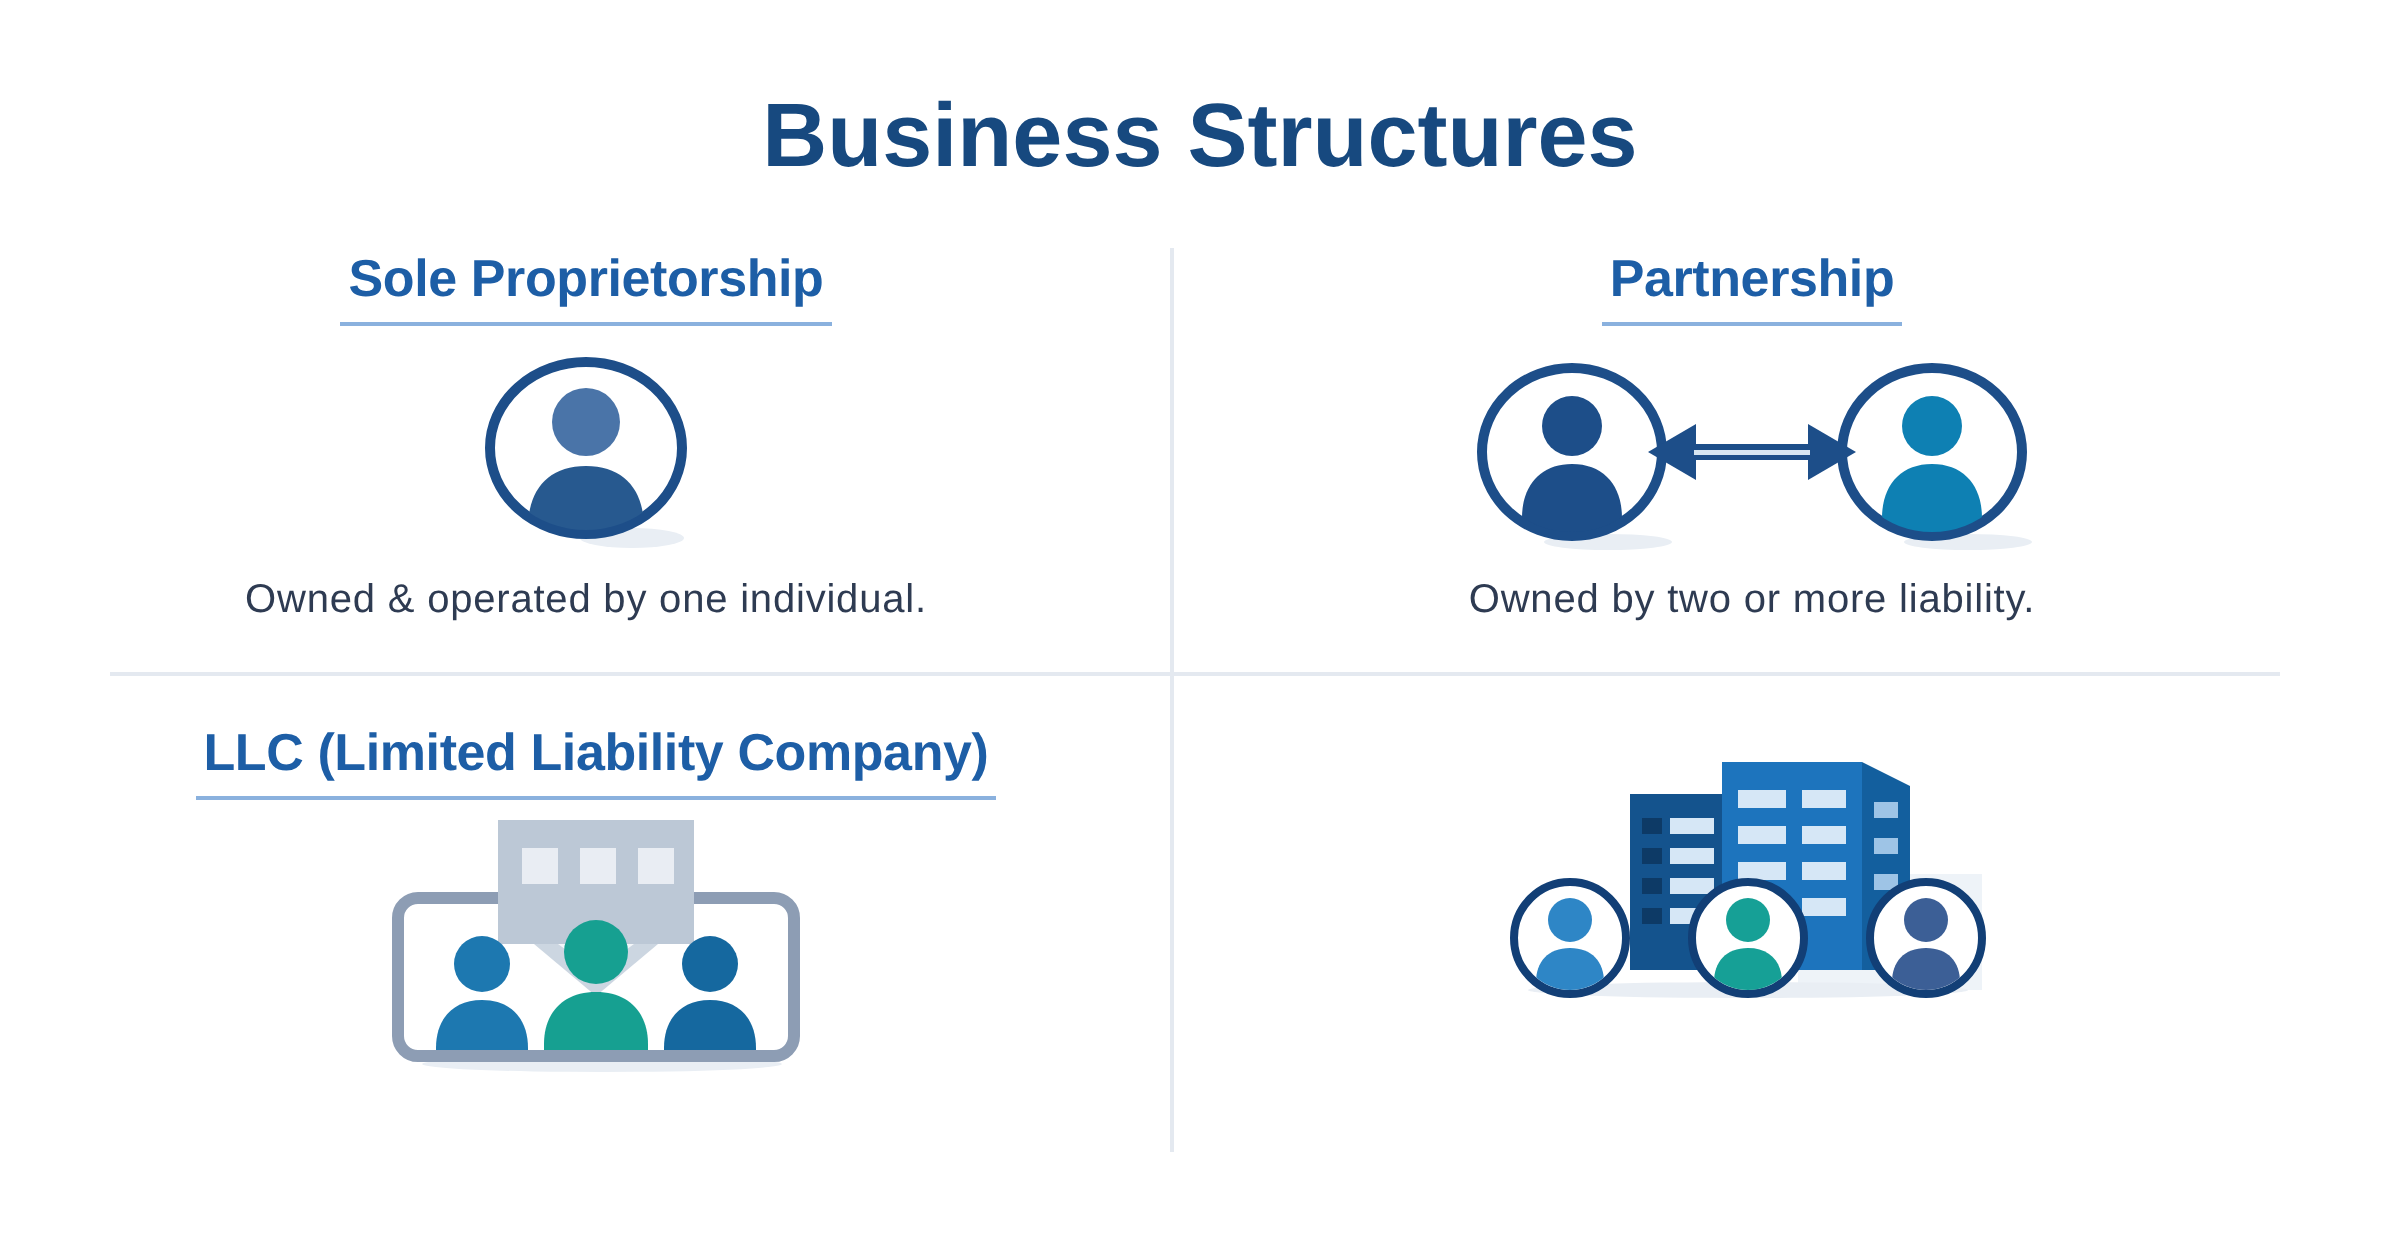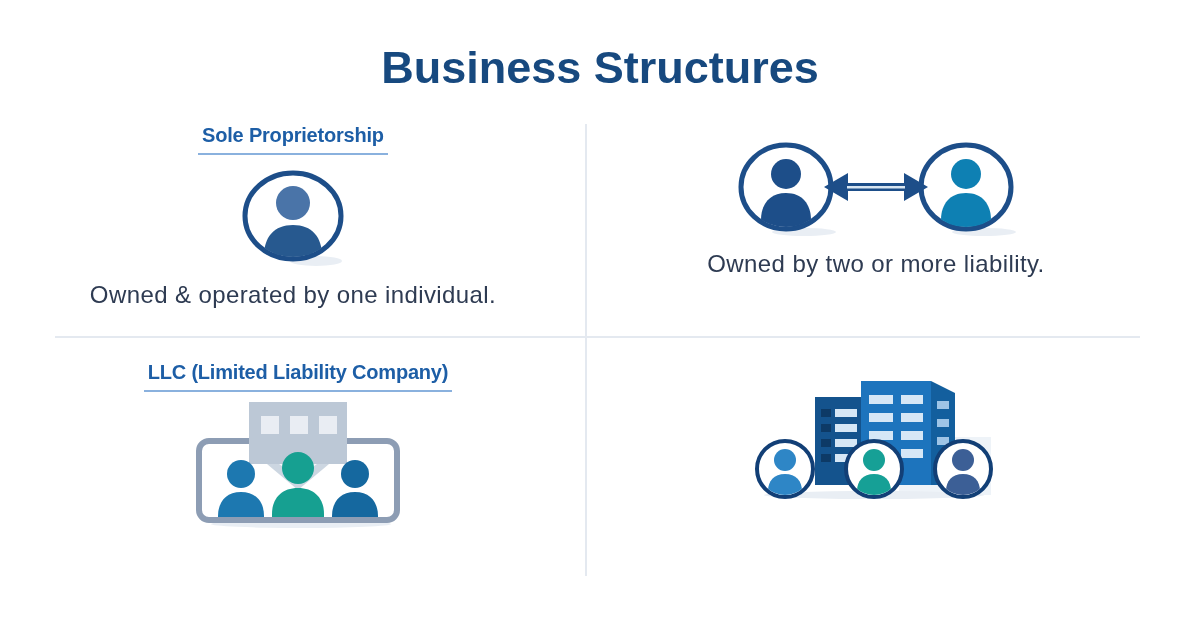--- a/index.html
+++ b/index.html
@@ -21,29 +21,29 @@
     position:absolute; left:55px; top:320px; width:1085px; height:2px;
     background:var(--divider);
   }
   .quad { position:absolute; text-align:center; }
   #q1 { left:58px;  top:108px; width:470px; }
   #q2 { left:641px; top:108px; width:470px; }
   #q3 { left:48px;  top:345px; width:500px; }
   #q4 { left:639px; top:345px; width:470px; }
   .quad h2 {
     display:inline-block; margin:0; padding:0 4px 6px 4px;
-    font-size:20px; font-weight:bold; letter-spacing:-0.2px;
+    font-size:26px; font-weight:bold; letter-spacing:-0.2px;
     color:var(--heading_blue);
     border-bottom:2px solid var(--underline_blue);
   }
   .icon-wrap { margin-top:12px; height:102px;
     display:flex; align-items:center; justify-content:center; }
   .icon-wrap.tall { margin-top:6px; height:132px; }
   .desc {
-    margin:12px 0 0 0; font-size:24px; font-weight:400;
+    margin:12px 0 0 0; font-size:20px; font-weight:400;
     letter-spacing:0.4px; color:var(--text_dark);
   }
 </style>
 </head>
 <body>
 
 <div class="canvas">
 
   <h1 class="page-title">Business Structures</h1>
 
@@ -64,20 +64,21 @@
         <g clip-path="url(#clipSole)">
           <circle cx="57" cy="35" r="17" style="fill:var(--person_head)"></circle>
           <path d="M57 57 C38 57 28 69 28 88 L28 96 L86 96 L86 88 C86 69 76 57 57 57 Z" style="fill:var(--person_body)"></path>
         </g>
       </svg>
     </div>
     <p class="desc">Owned &amp; operated by one individual.</p>
   </section>
 
   <section class="quad" id="q2">
+    <h2>Partnership</h2>
     <div class="icon-wrap">
       <svg width="300" height="100" viewBox="0 0 300 100" aria-hidden="true">
         <defs>
           <clipPath id="clipP1">
               <ellipse cx="60" cy="50" rx="43" ry="40"></ellipse>
             </clipPath>
           <clipPath id="clipP2">
               <ellipse cx="240" cy="50" rx="43" ry="40"></ellipse>
             </clipPath>
         </defs>

